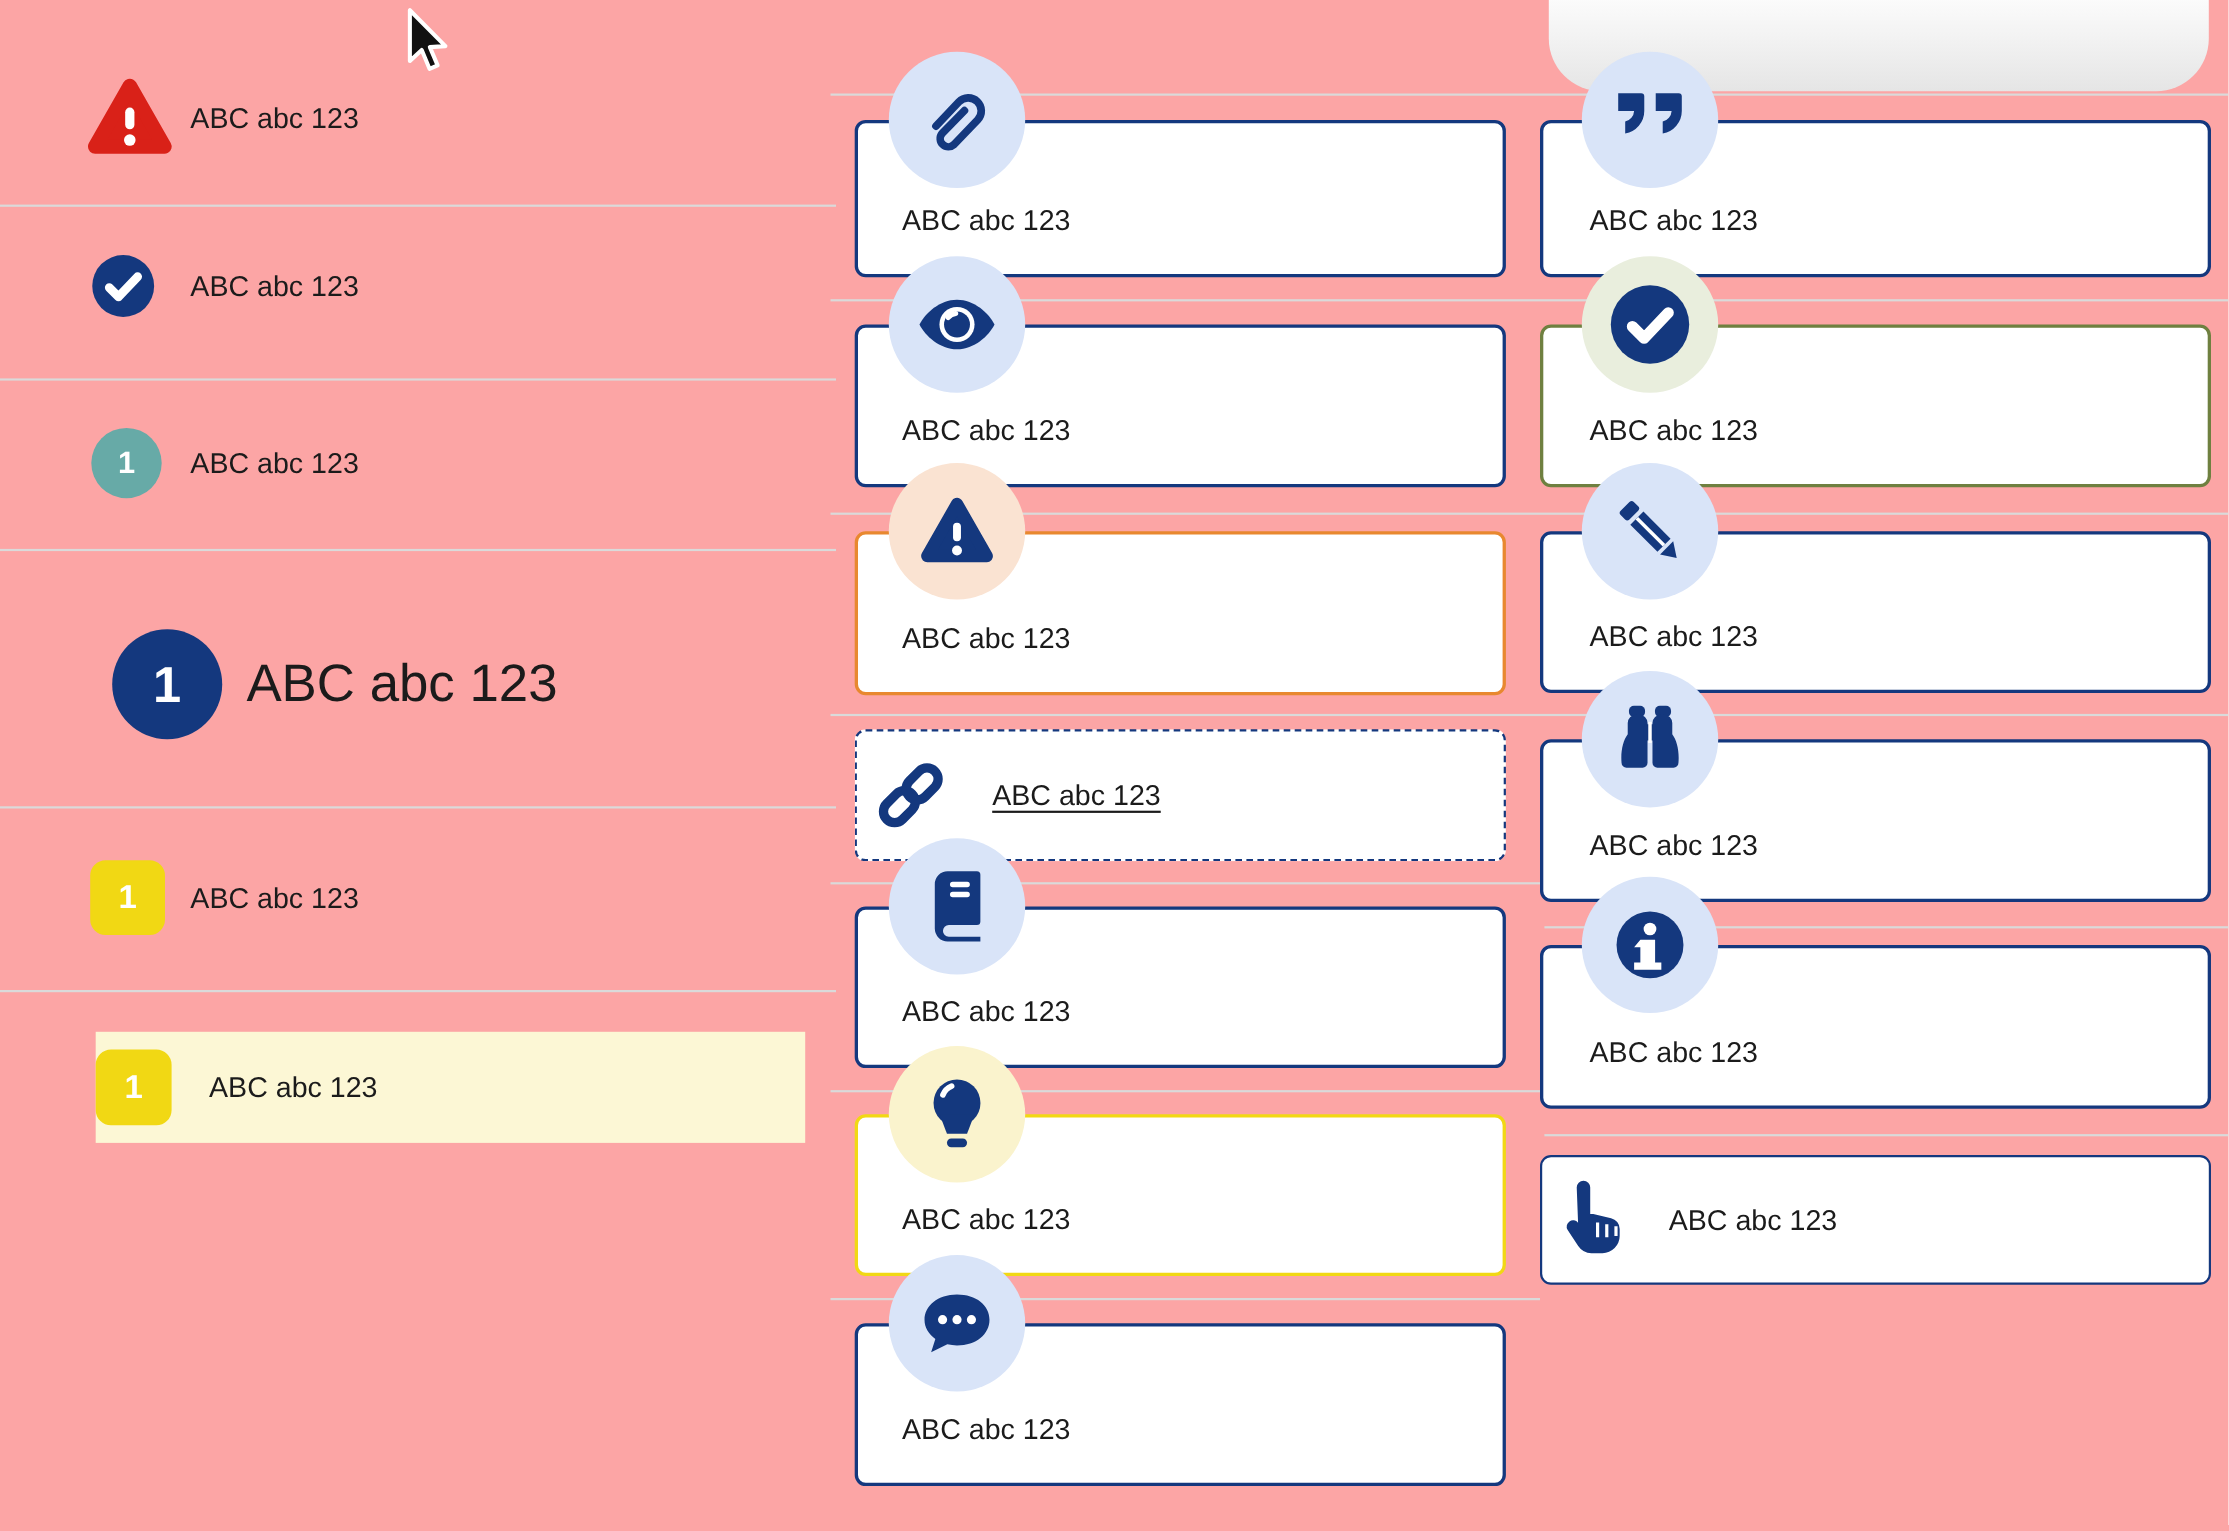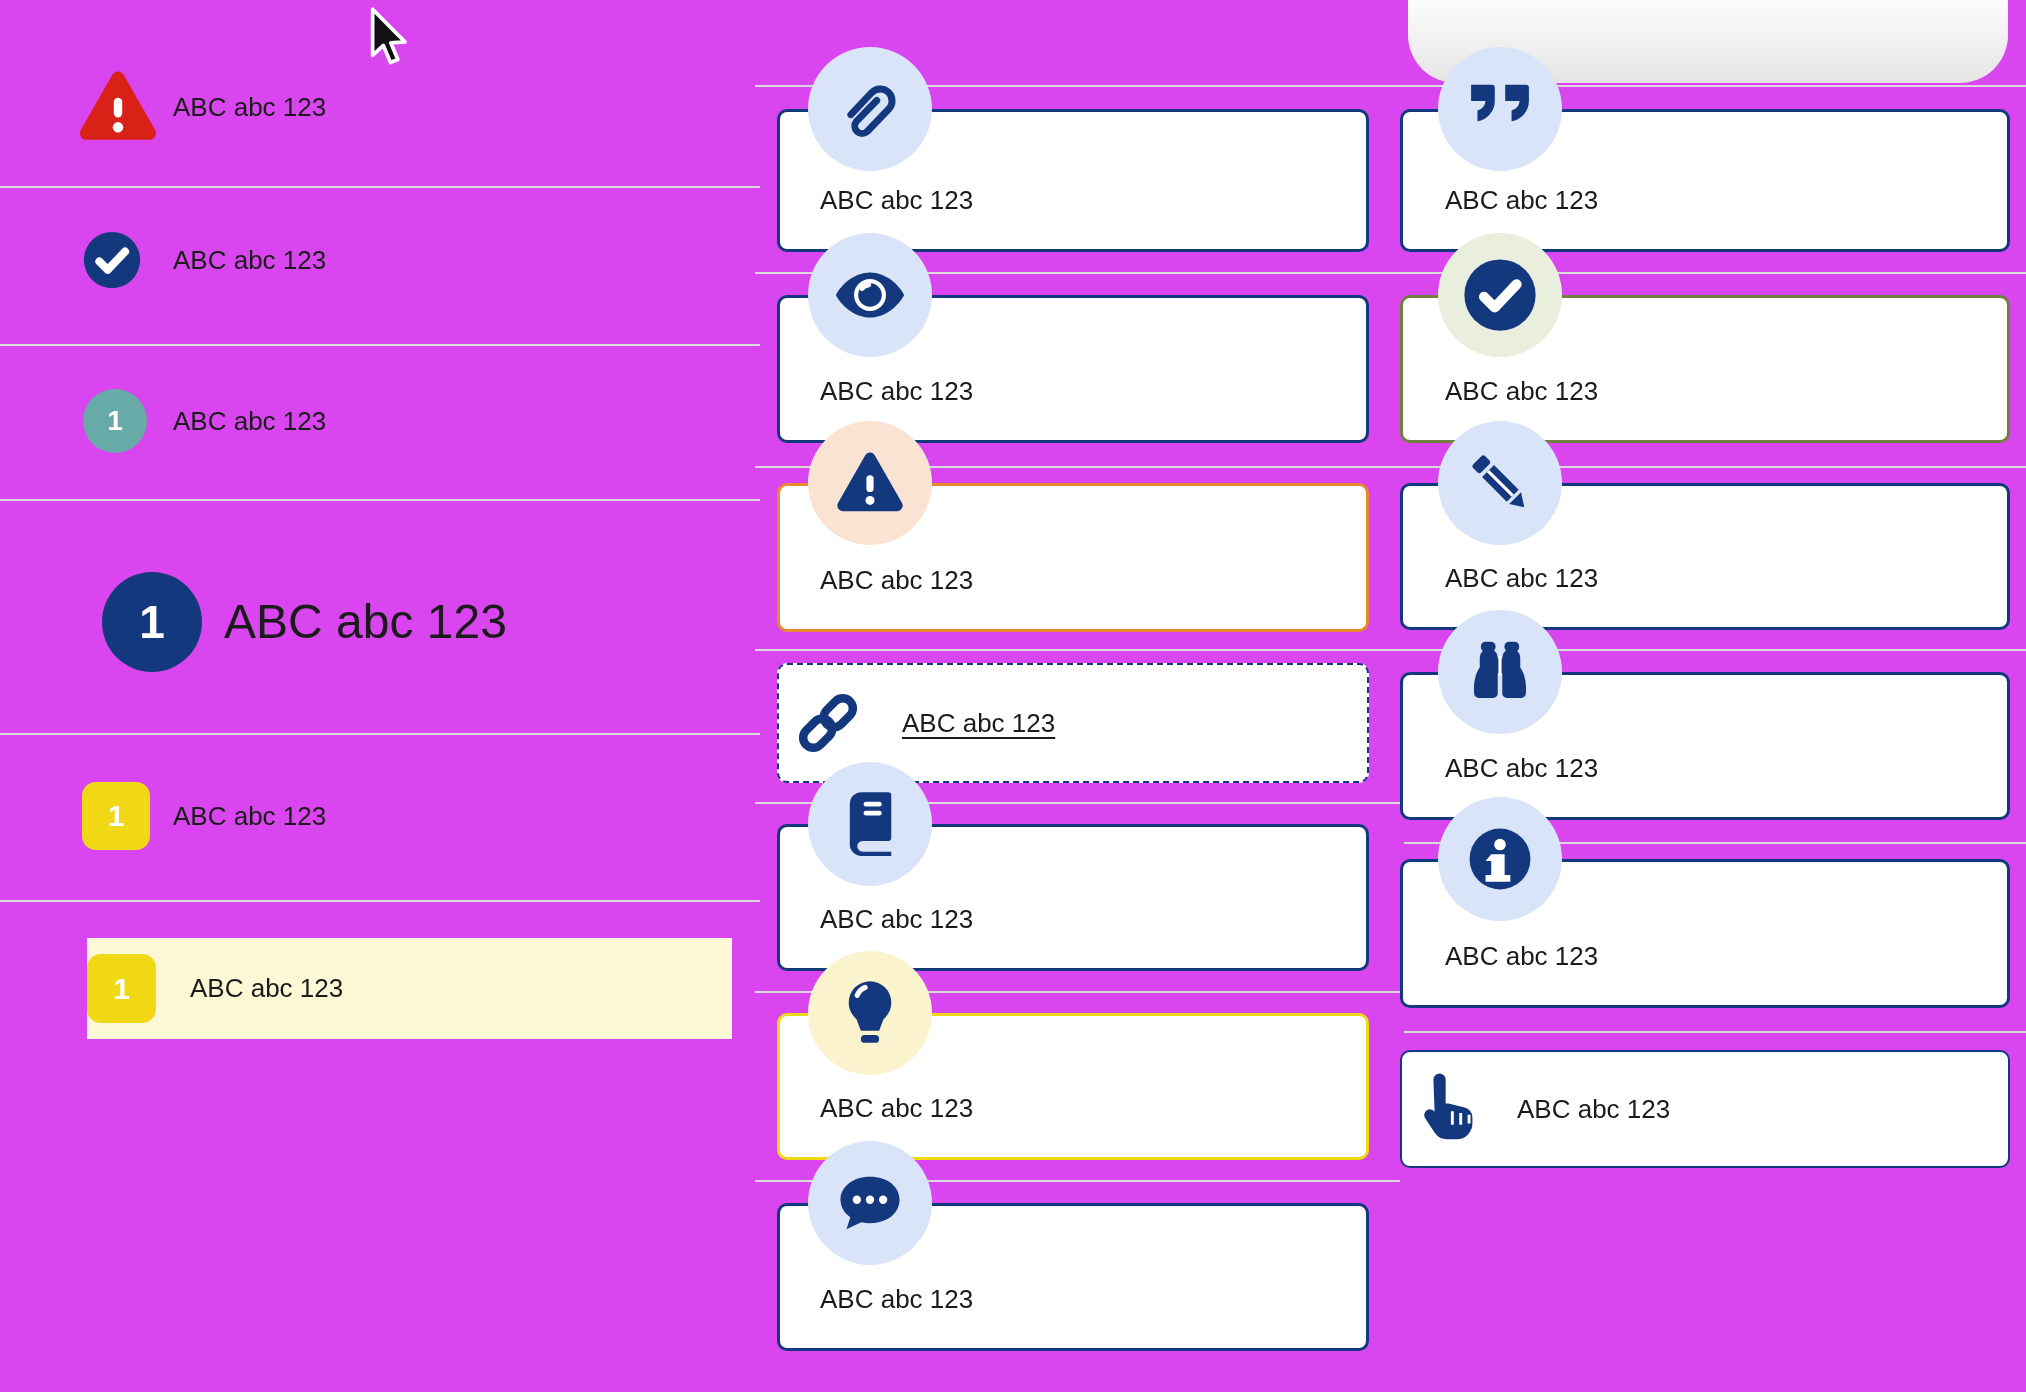--- a/index.html
+++ b/index.html
@@ -1,17 +1,17 @@
 <!DOCTYPE html>
 <html><head>
 <meta charset="utf-8">
 <style>
   html,body{margin:0;padding:0;background:#fff;}
   #stage{
-    position:relative;width:2026px;height:1392px;overflow:hidden;background:#d946ef;
+    position:relative;width:2026px;height:1392px;overflow:hidden;background:#fca5a5;
     font-family:"Liberation Sans", sans-serif;color:#1b1b1b;
   }
   .abs{position:absolute;}
   .divider{position:absolute;height:2px;background:#dadada;}
   .ghost{
     position:absolute;border-radius:0 0 48px 48px;
     background:linear-gradient(180deg,#ffffff 25%,#efefef 72%,#e5e5e5 100%);
   }
   .row-label{
     position:absolute;font-size:26px;line-height:1;white-space:nowrap;

